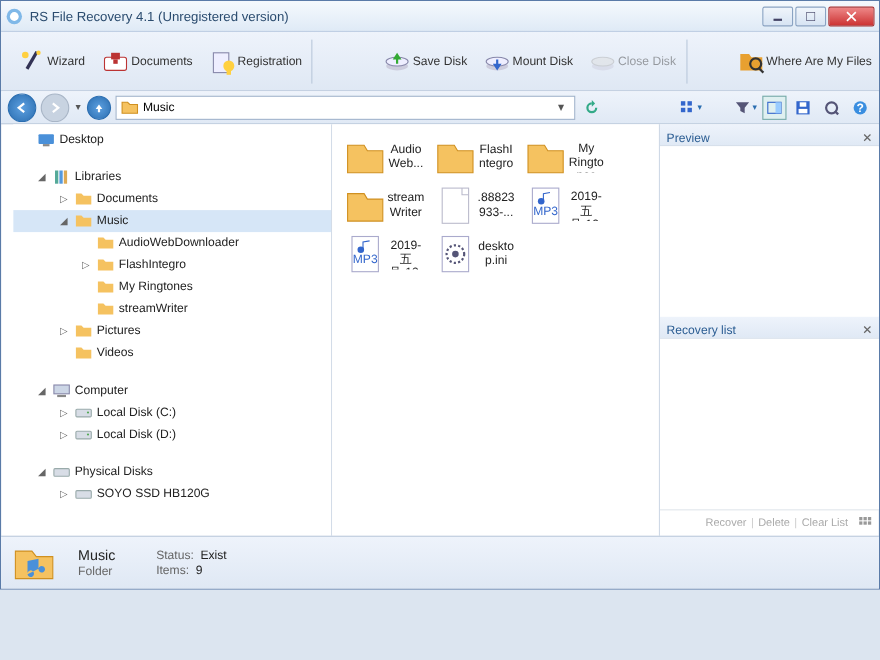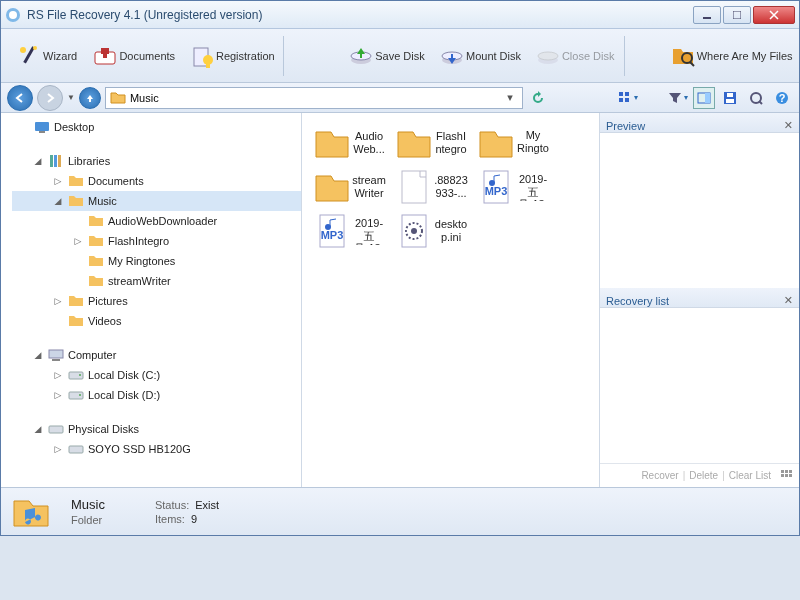--- a/index.html
+++ b/index.html
@@ -39,21 +39,21 @@
 .tree .node { display: flex; align-items: center; height: 20px; padding-left: 6px; }
 .tree .node .exp { width: 12px; color: #666; font-size: 9px; text-align: center; }
 .tree .node .nicon { width: 16px; height: 16px; margin: 0 4px; display: flex; align-items: center; justify-content: center; }
 .tree .node .nlabel { color: #222; }
 .tree .node.sel { background: #d6e6f7; }
 .tree .ind1 { padding-left: 20px; } .tree .ind2 { padding-left: 40px; } .tree .ind3 { padding-left: 60px; }
 
 .content { flex: 1; background: #fff; display: flex; flex-direction: column; min-width: 0; }
 .items { flex: 1; padding: 10px; display: flex; flex-wrap: wrap; align-content: flex-start; gap: 4px 8px; overflow: auto; }
 .item { width: 74px; display: flex; align-items: center; text-align: center; }
-.item .iicon { width: 40px; height: 40px; display: flex; align-items: center; justify-content: center; font-weight: bold; }
+.item .iicon { width: 40px; height: 40px; display: flex; align-items: center; justify-content: center; }
 .item .ilabel { font-size: 11px; color: #222; line-height: 1.15; word-break: break-word; max-height: 28px; overflow: hidden; }
 
 .right { width: 200px; border-left: 1px solid #cfd9e6; display: flex; flex-direction: column; }
 .panel-hdr { height: 20px; background: linear-gradient(#eef3fb,#e0e9f5); border-bottom: 1px solid #cfd9e6; display: flex; align-items: flex-end; padding: 0 6px; color: #2a5; color:#2a5c92; }
 .panel-hdr .x { margin-left: auto; color: #666; }
 .panel-body { flex: 1; background: #fff; }
 .rl-actions { height: 24px; border-top: 1px solid #e0e5ec; display: flex; align-items: center; justify-content: flex-end; gap: 4px; padding: 0 6px; }
 .rl-actions span { color: #aaa; font-size: 10px; }
 .rl-actions .sep { color: #ccc; }
 
@@ -514,21 +514,21 @@
     <span class="sicon">
         <svg width="40" height="40">
           <path d="M3 12v22h34V14H22l-4-5H3z" fill="#f5c260" stroke="#d09020"></path>
           <path d="M14 30a3 3 0 1 0 0-1V18l10-2v10a3 3 0 1 0 0-1" fill="#4a90d9"></path>
         </svg>
       </span>
     <div class="scol">
       <span class="sval" style="font-size:13px">Music</span>
       <span class="slabel">Folder</span>
     </div>
-    <div class="scol" style="margin-left:30px">
+    <div class="scol" style="margin-left:17px">
       <div class="srow">
           <span class="slabel">Status:</span>
           <span class="sval">Exist</span>
         </div>
       <div class="srow">
           <span class="slabel">Items:</span>
           <span class="sval">9</span>
         </div>
     </div>
   </div>

